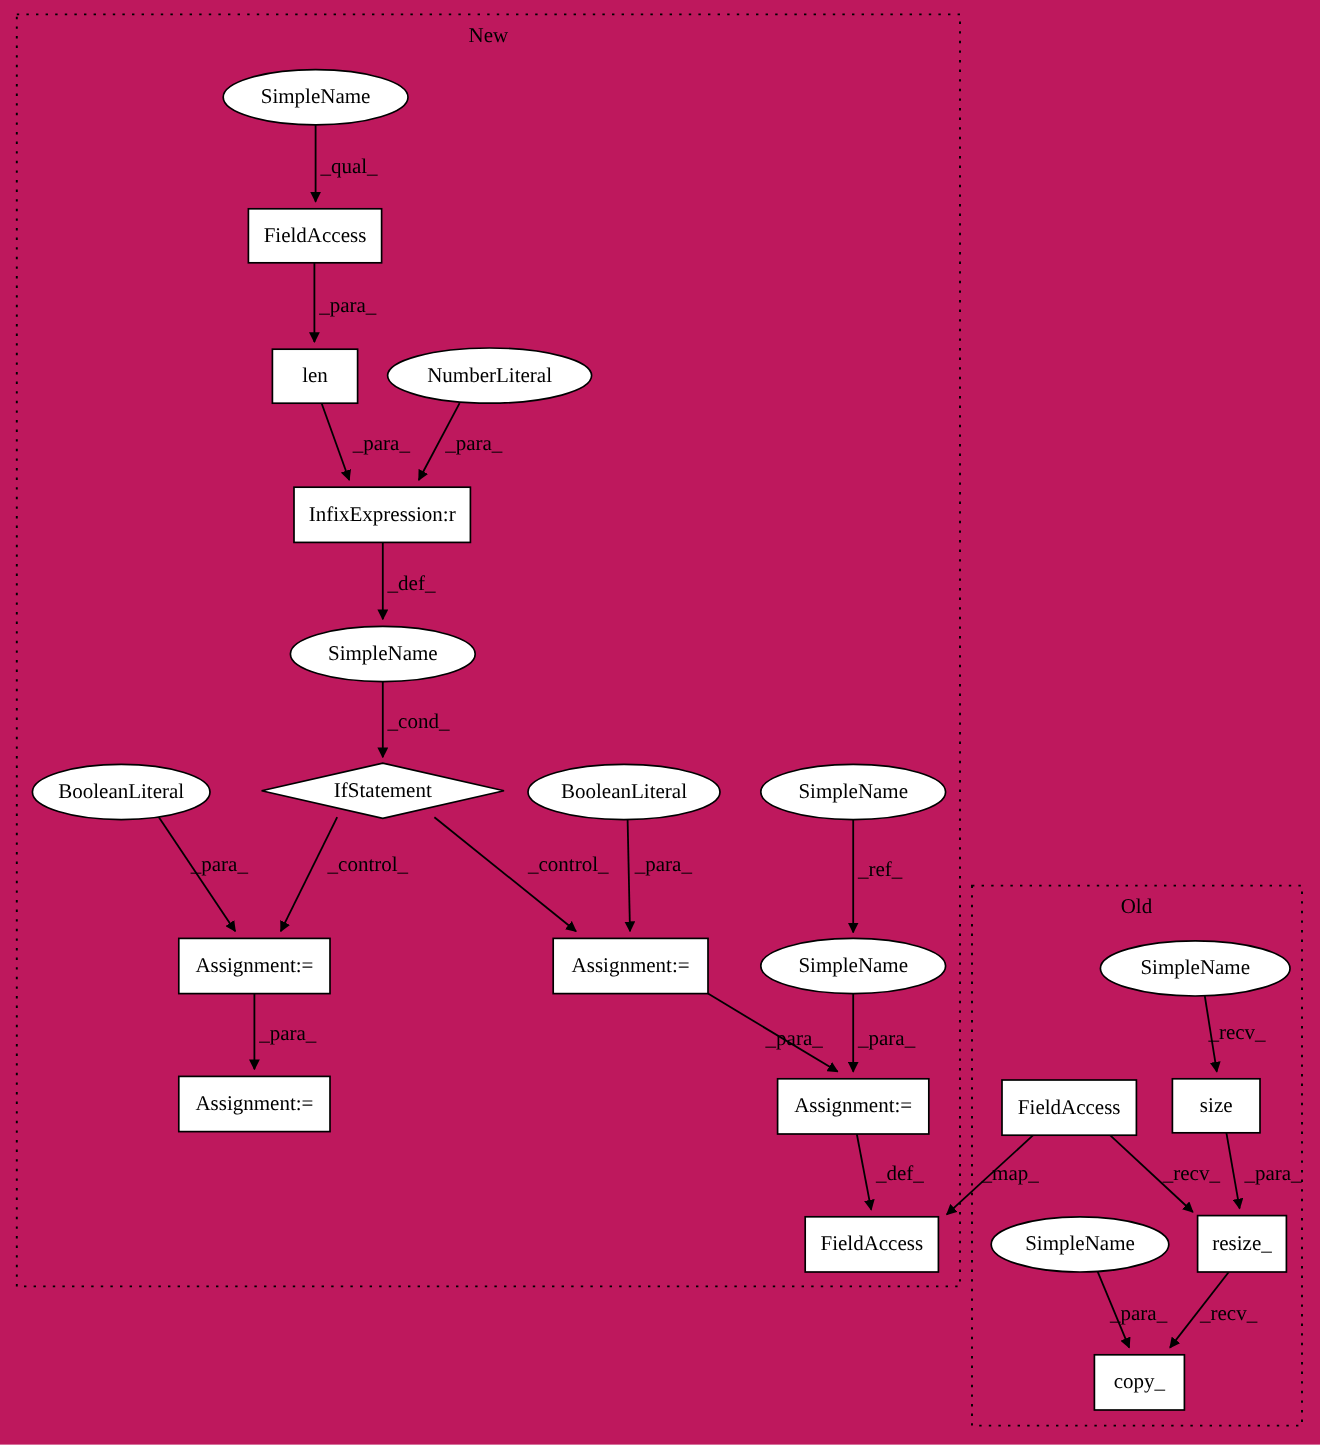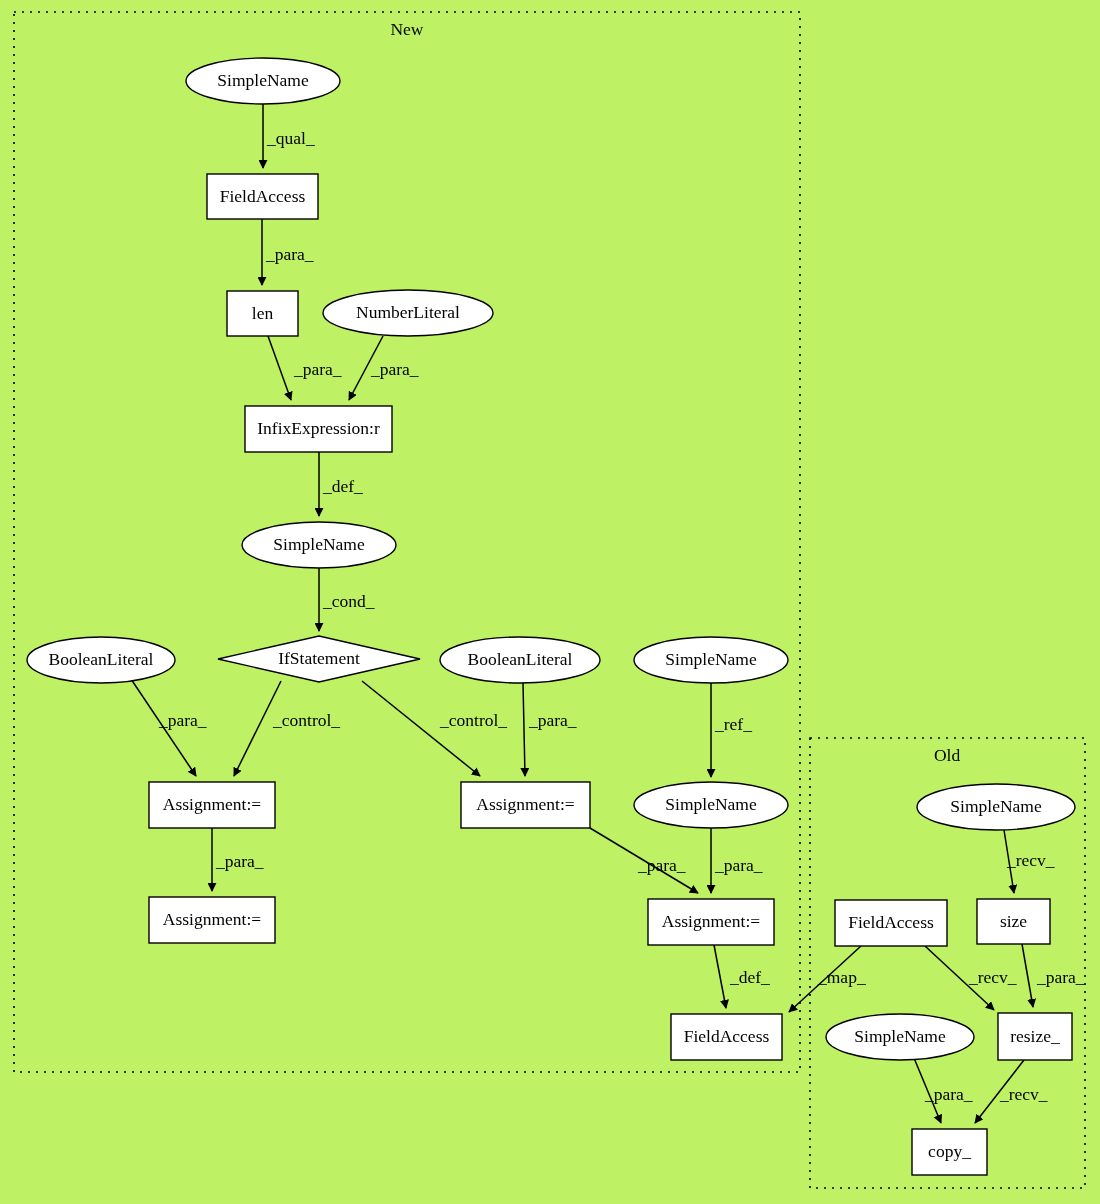--- a/index.html
+++ b/index.html
@@ -7,21 +7,21 @@
     padding: 0;
     background: #ffffff;
   }
   body {
     font-family: "Liberation Serif", "DejaVu Serif", serif;
   }
   #canvas-wrap {
     position: relative;
     width: 1100px;
     height: 1204px;
-    background: #bef264;
+    background: #be185d;
     overflow: hidden;
   }
   svg#graph {
     display: block;
     width: 1100px;
     height: 1204px;
   }
   .node-shape {
     fill: #ffffff;
     stroke: #000000;

